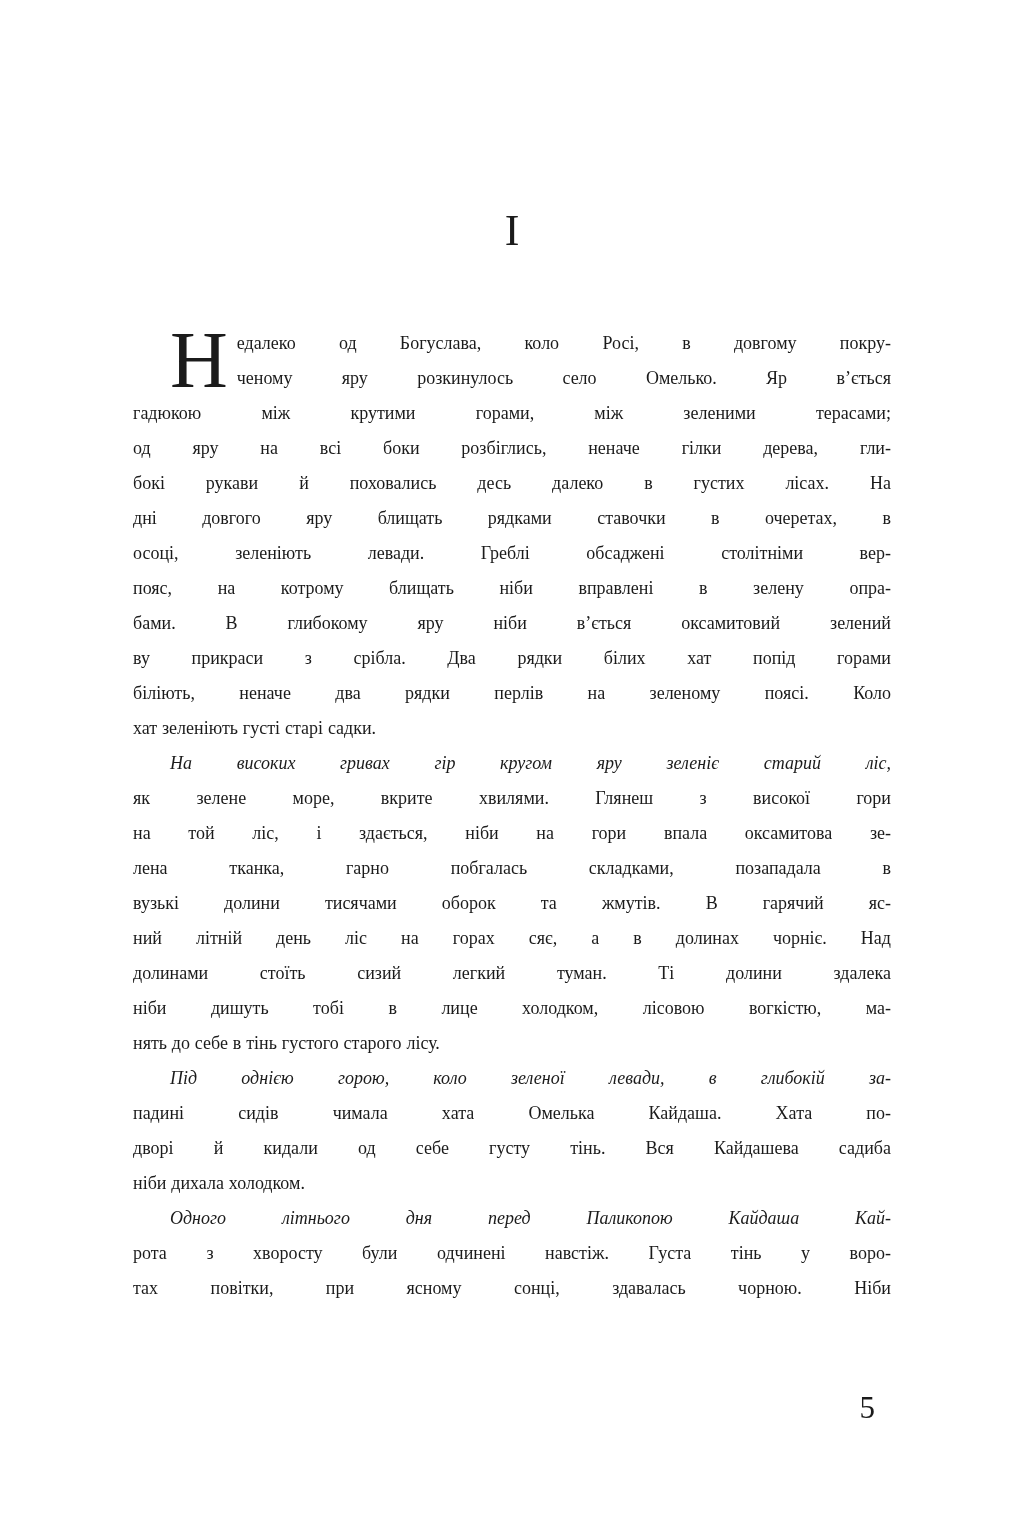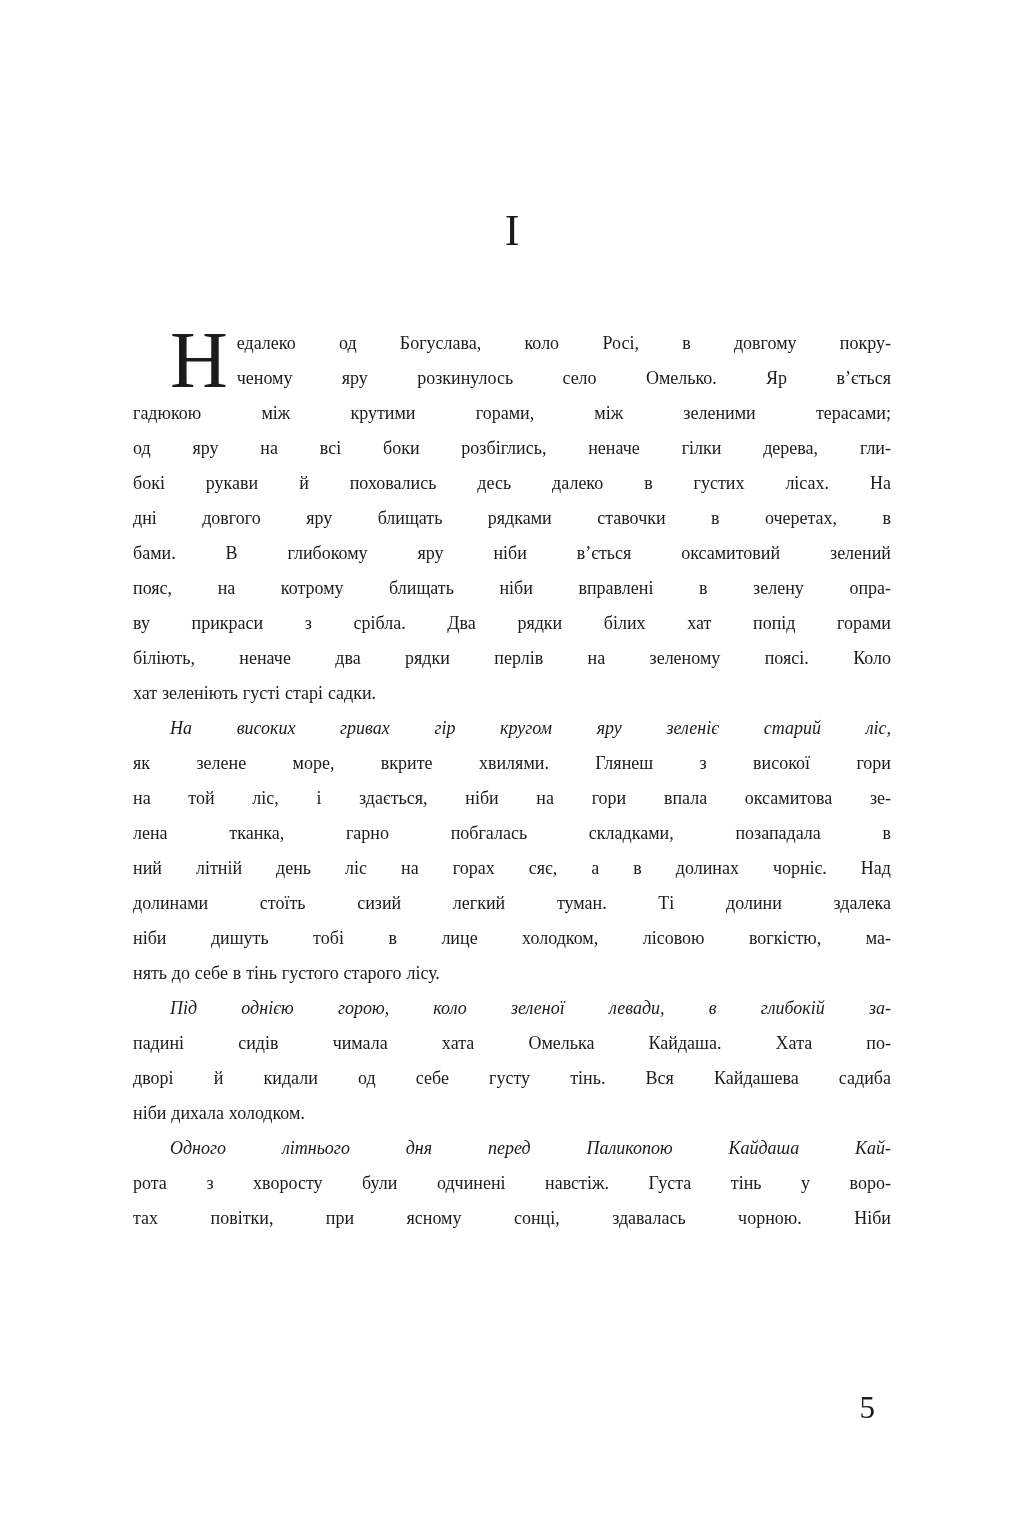--- a/index.html
+++ b/index.html
@@ -85,31 +85,33 @@
 
   <div class="text-block" id="text-block">
       <div class="para">
         <span class="dropcap">Н</span>
         <div class="line">едалеко од Богуслава, коло Росі, в довгому покру-</div>
         <div class="line">ченому яру розкинулось село Омелько. Яр в’ється</div>
         <div class="line">гадюкою між крутими горами, між зеленими терасами;</div>
         <div class="line">од яру на всі боки розбіглись, неначе гілки дерева, гли-</div>
         <div class="line">бокі рукави й поховались десь далеко в густих лісах. На</div>
         <div class="line">дні довгого яру блищать рядками ставочки в очеретах, в</div>
+        <div class="line">осоці, зеленіють левади. Греблі обсаджені столітніми вер-</div>
+        <div class="line">пояс, на котрому блищать ніби вправлені в зелену опра-</div>
         <div class="line">бами. В глибокому яру ніби в’ється оксамитовий зелений</div>
-        <div class="line">пояс, на котрому блищать ніби вправлені в зелену опра-</div>
         <div class="line">ву прикраси з срібла. Два рядки білих хат попід горами</div>
         <div class="line">біліють, неначе два рядки перлів на зеленому поясі. Коло</div>
         <div class="line no-justify">хат зеленіють густі старі садки.</div>
       </div>
       <div class="para">
         <div class="line indent">На високих гривах гір кругом яру зеленіє старий ліс,</div>
         <div class="line">як зелене море, вкрите хвилями. Глянеш з високої гори</div>
         <div class="line">на той ліс, і здається, ніби на гори впала оксамитова зе-</div>
         <div class="line">лена тканка, гарно побгалась складками, позападала в</div>
+        <div class="line">вузькі долини тисячами оборок та жмутів. В гарячий яс-</div>
         <div class="line">ний літній день ліс на горах сяє, а в долинах чорніє. Над</div>
         <div class="line">долинами стоїть сизий легкий туман. Ті долини здалека</div>
         <div class="line">ніби дишуть тобі в лице холодком, лісовою вогкістю, ма-</div>
         <div class="line no-justify">нять до себе в тінь густого старого лісу.</div>
       </div>
       <div class="para">
         <div class="line indent">Під однією горою, коло зеленої левади, в глибокій за-</div>
         <div class="line">падині сидів чимала хата Омелька Кайдаша. Хата по-</div>
         <div class="line">дворі й кидали од себе густу тінь. Вся Кайдашева садиба</div>
         <div class="line no-justify">ніби дихала холодком.</div>

